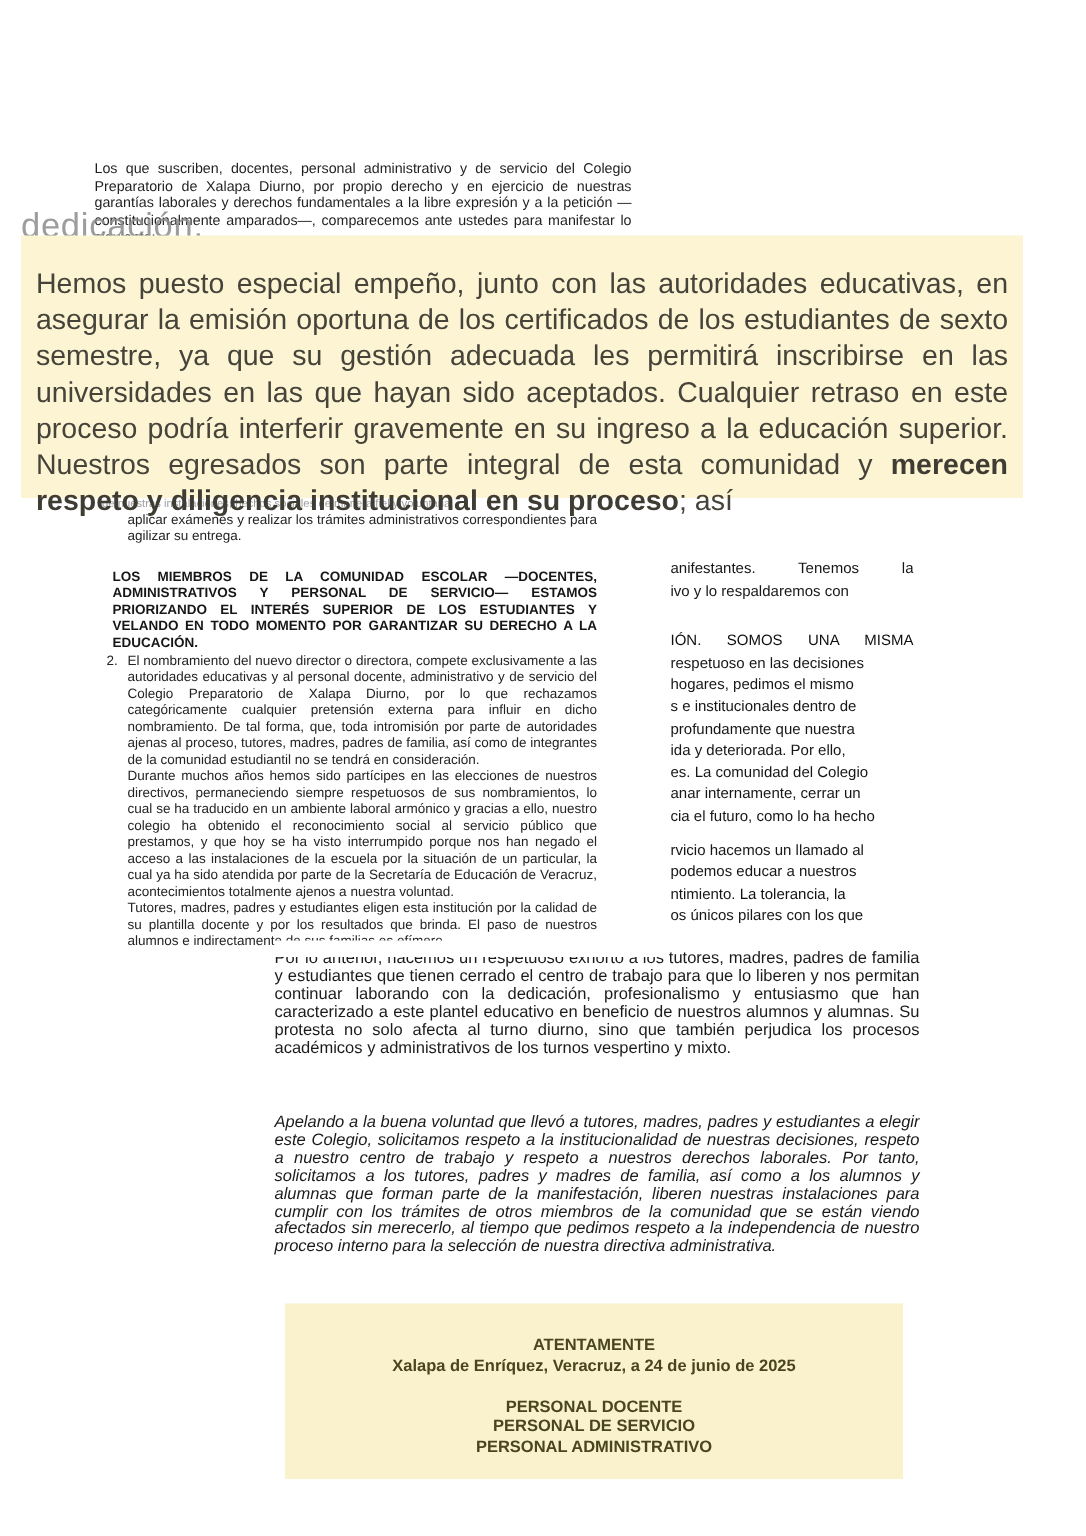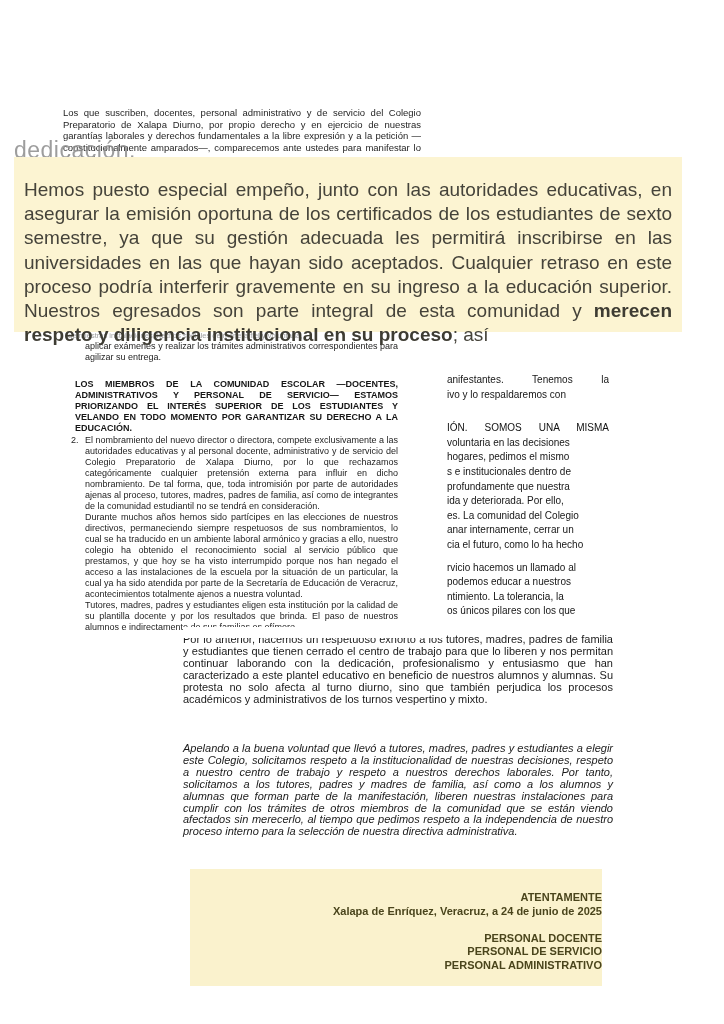--- a/index.html
+++ b/index.html
@@ -45,21 +45,21 @@
   
   .body1{position:absolute;left:183px;top:634px;width:430px;font-size:11px;line-height:11.9px;
          text-align:justify;color:#1b1b1b;}
   .body2{position:absolute;left:183px;top:743px;width:430px;font-size:11px;line-height:11.9px;
          text-align:justify;color:#1b1b1b;font-style:italic;}
   
   .slice{position:absolute;left:183px;top:627px;width:262px;height:11px;background:#ffffff;z-index:2;}
 
   
   .sig{position:absolute;left:190px;top:869px;width:412px;height:117px;background:#faf2cd;
-       color:#4a451c;font-weight:bold;font-size:11px;line-height:13.8px;text-align:right;
+       color:#4a451c;font-weight:bold;font-size:11px;line-height:13.8px;text-align:center;
        padding-top:22px;box-sizing:border-box;z-index:1;}
   .sig-gap{height:13px;}
 </style>
 </head>
 <body>
 
 <div class="page">
 
 
   <div class="intro">Los que suscriben, docentes, personal administrativo y de servicio del Colegio Preparatorio de Xalapa Diurno, por propio derecho y en ejercicio de nuestras garantías laborales y derechos fundamentales a la libre expresión y a la petición —constitucionalmente amparados—, comparecemos ante ustedes para manifestar lo siguiente:</div>
@@ -82,21 +82,21 @@
     </div>
   </div>
 
   <div class="rfrag">
     <div>
       <div class="rline spread">anifestantes. Tenemos la</div>
       <div class="rline">ivo y lo respaldaremos con</div>
     </div>
     <div class="rg2">
       <div class="rline rbold spread">IÓN. SOMOS UNA MISMA</div>
-      <div class="rline">voluntaria en las decisiones</div>
+      <div class="rline">respetuoso en las decisiones</div>
       <div class="rline">hogares, pedimos el mismo</div>
       <div class="rline">s e institucionales dentro de</div>
       <div class="rline">profundamente que nuestra</div>
       <div class="rline">ida y deteriorada. Por ello,</div>
       <div class="rline">es. La comunidad del Colegio</div>
       <div class="rline">anar internamente, cerrar un</div>
       <div class="rline">cia el futuro, como lo ha hecho</div>
     </div>
     <div class="rg3">
       <div class="rline">rvicio hacemos un llamado al</div>

